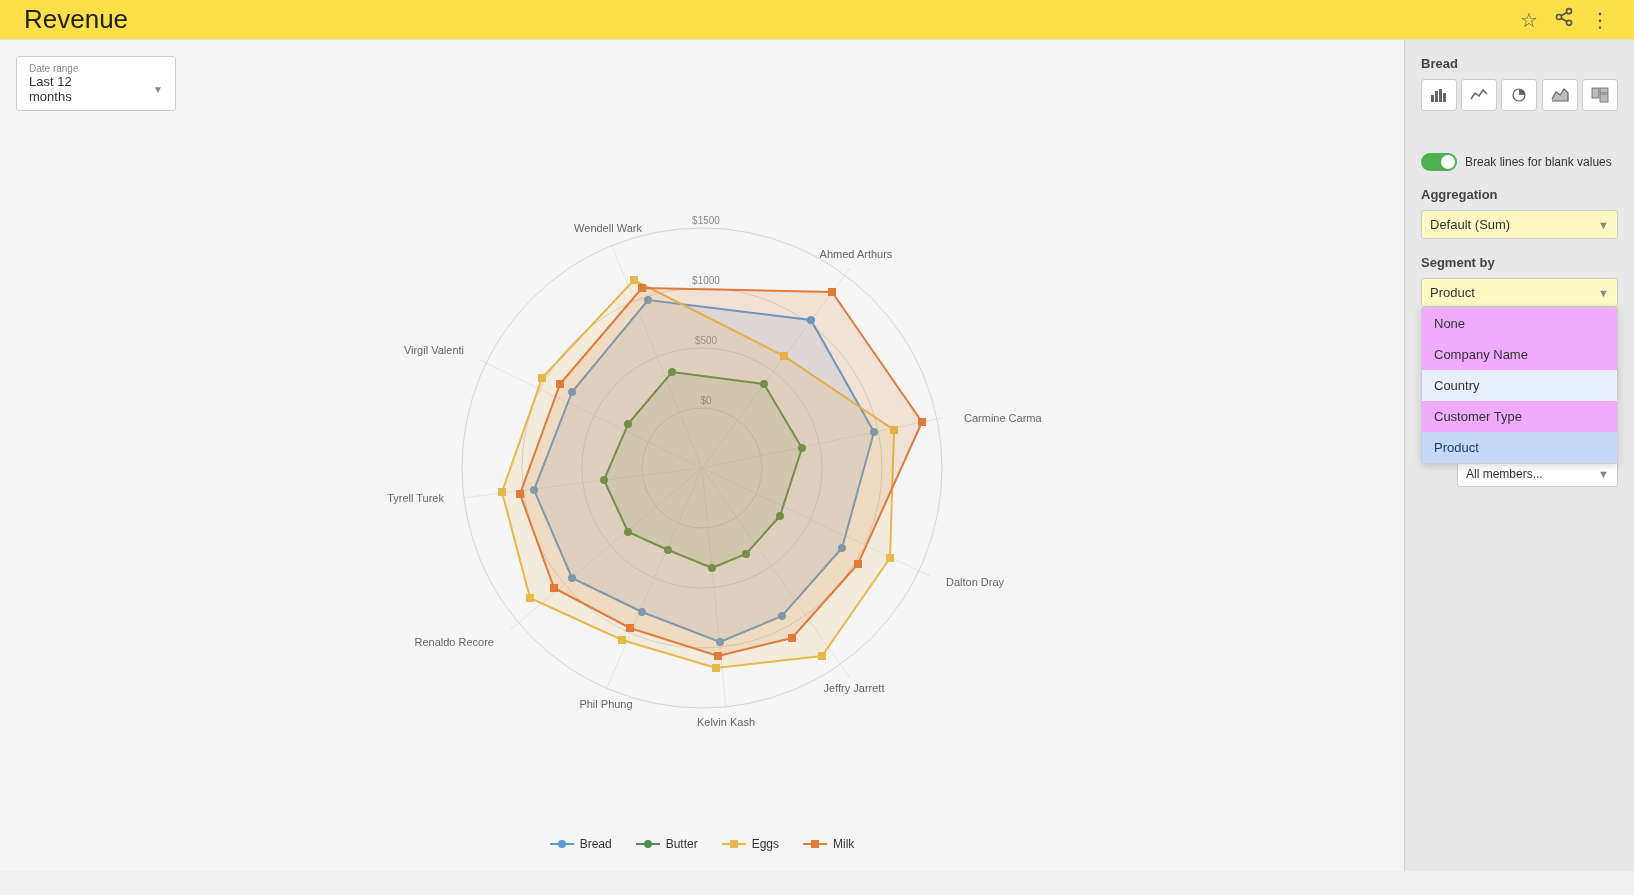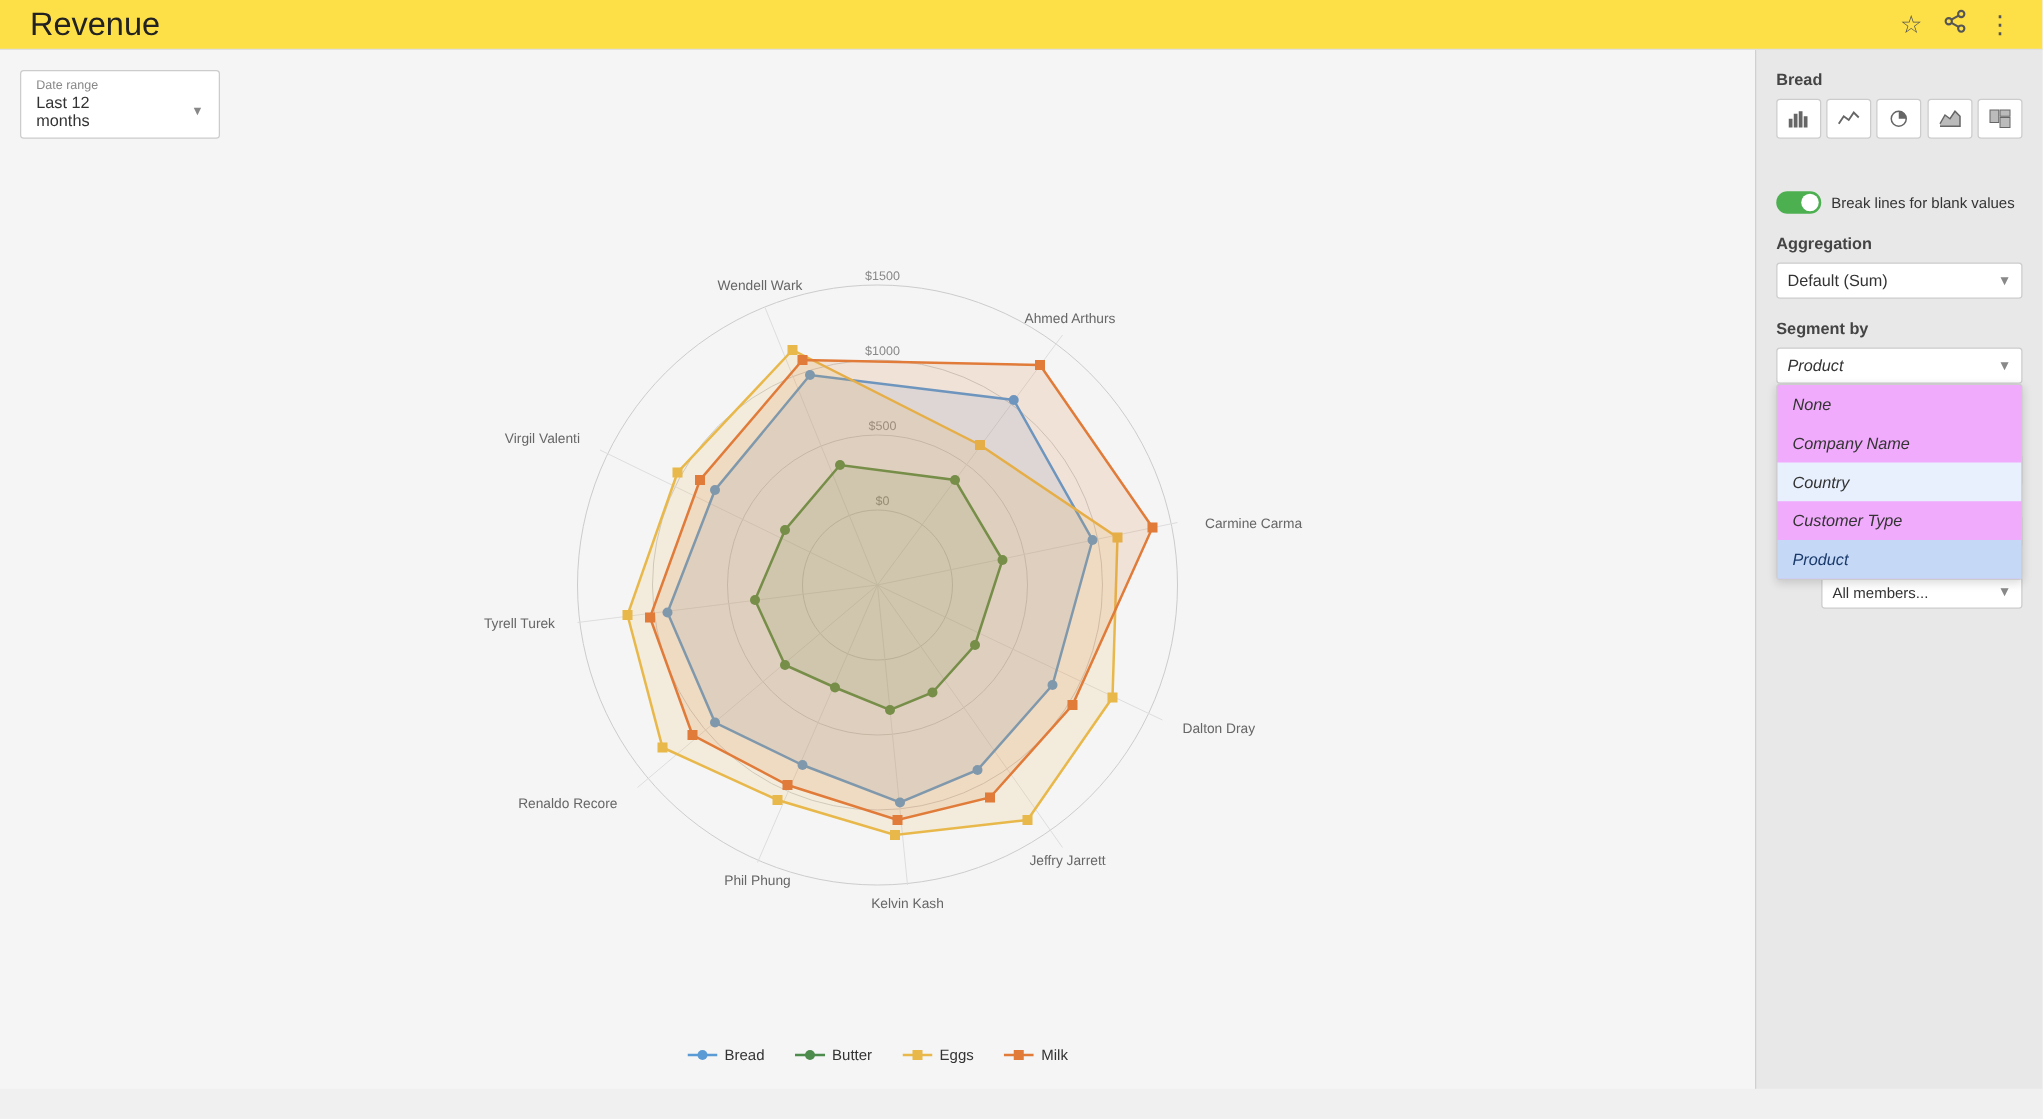--- a/index.html
+++ b/index.html
@@ -162,40 +162,39 @@
       position: absolute;
       top: 2px;
       right: 2px;
     }
     .toggle-label {
       font-size: 12px;
       color: #333;
     }
 
     .select-field {
-      background: #ffffff;
+      background: #fef9c3;
       border: 1px solid #ccc;
       border-radius: 3px;
       padding: 6px 8px;
       font-size: 13px;
       display: flex;
       justify-content: space-between;
       align-items: center;
       cursor: pointer;
       width: 100%;
     }
     .select-arrow {
       color: #888;
       font-size: 11px;
     }
 
     
     .dropdown-container {
       position: relative;
-      font-style: italic;
     }
     .dropdown-menu {
       position: absolute;
       top: 100%;
       left: 0;
       right: 0;
       background: #f0abfc;
       border: 1px solid #ccc;
       border-radius: 3px;
       z-index: 100;

